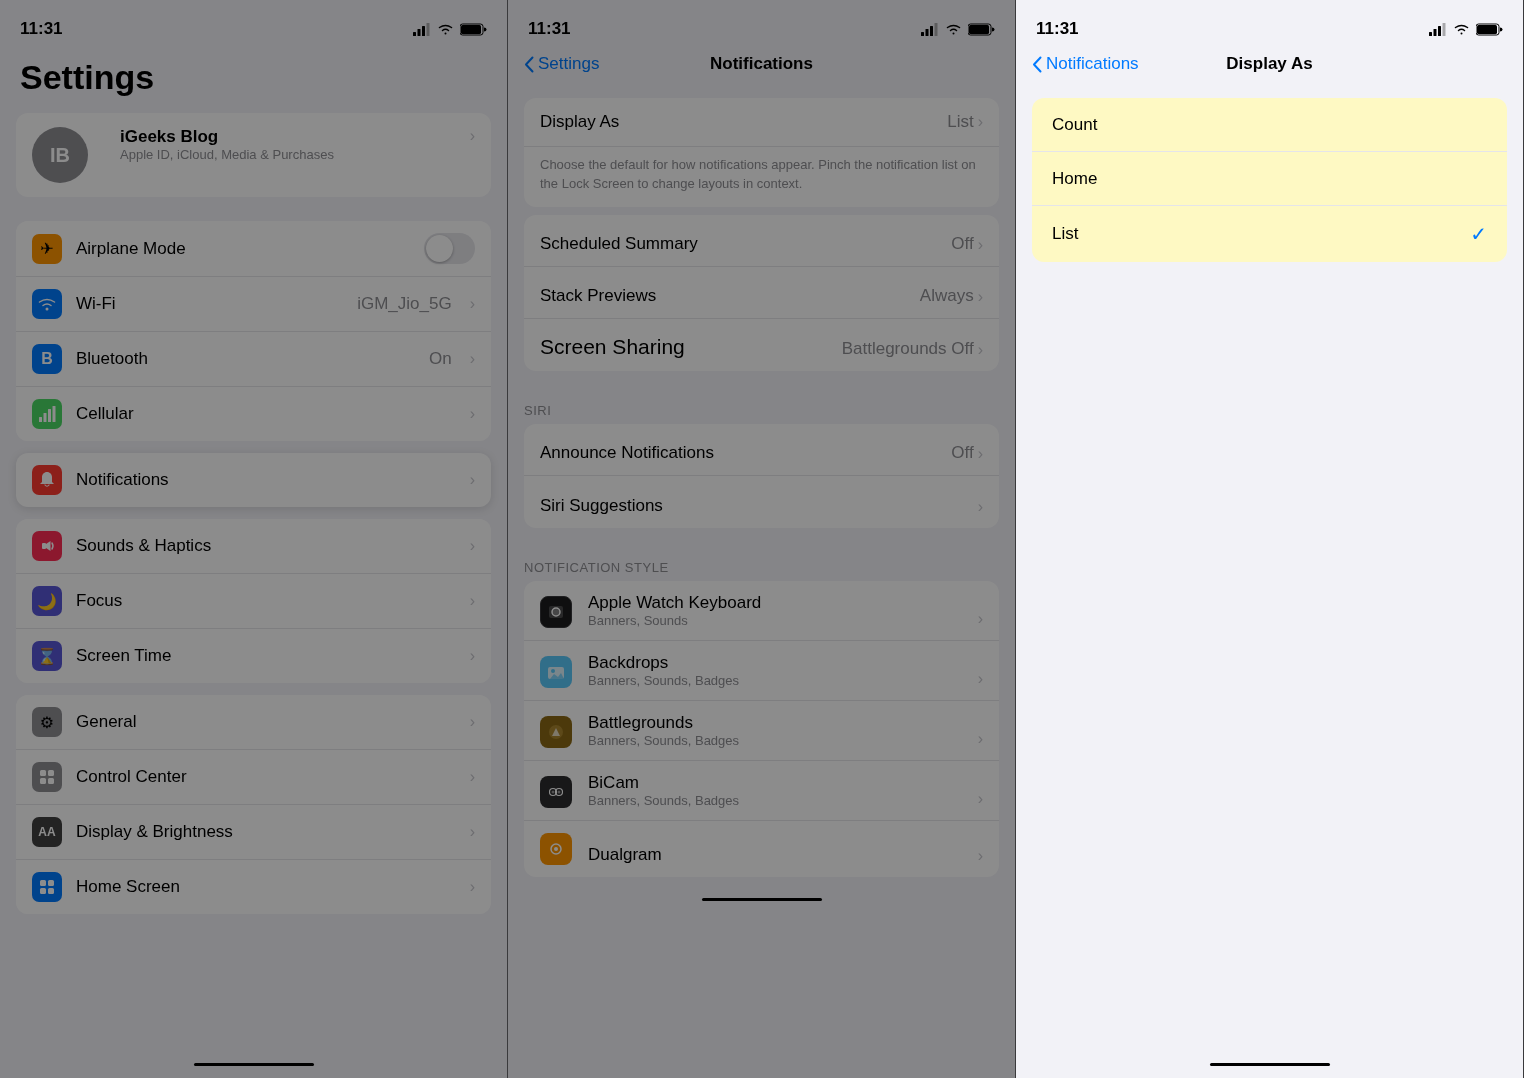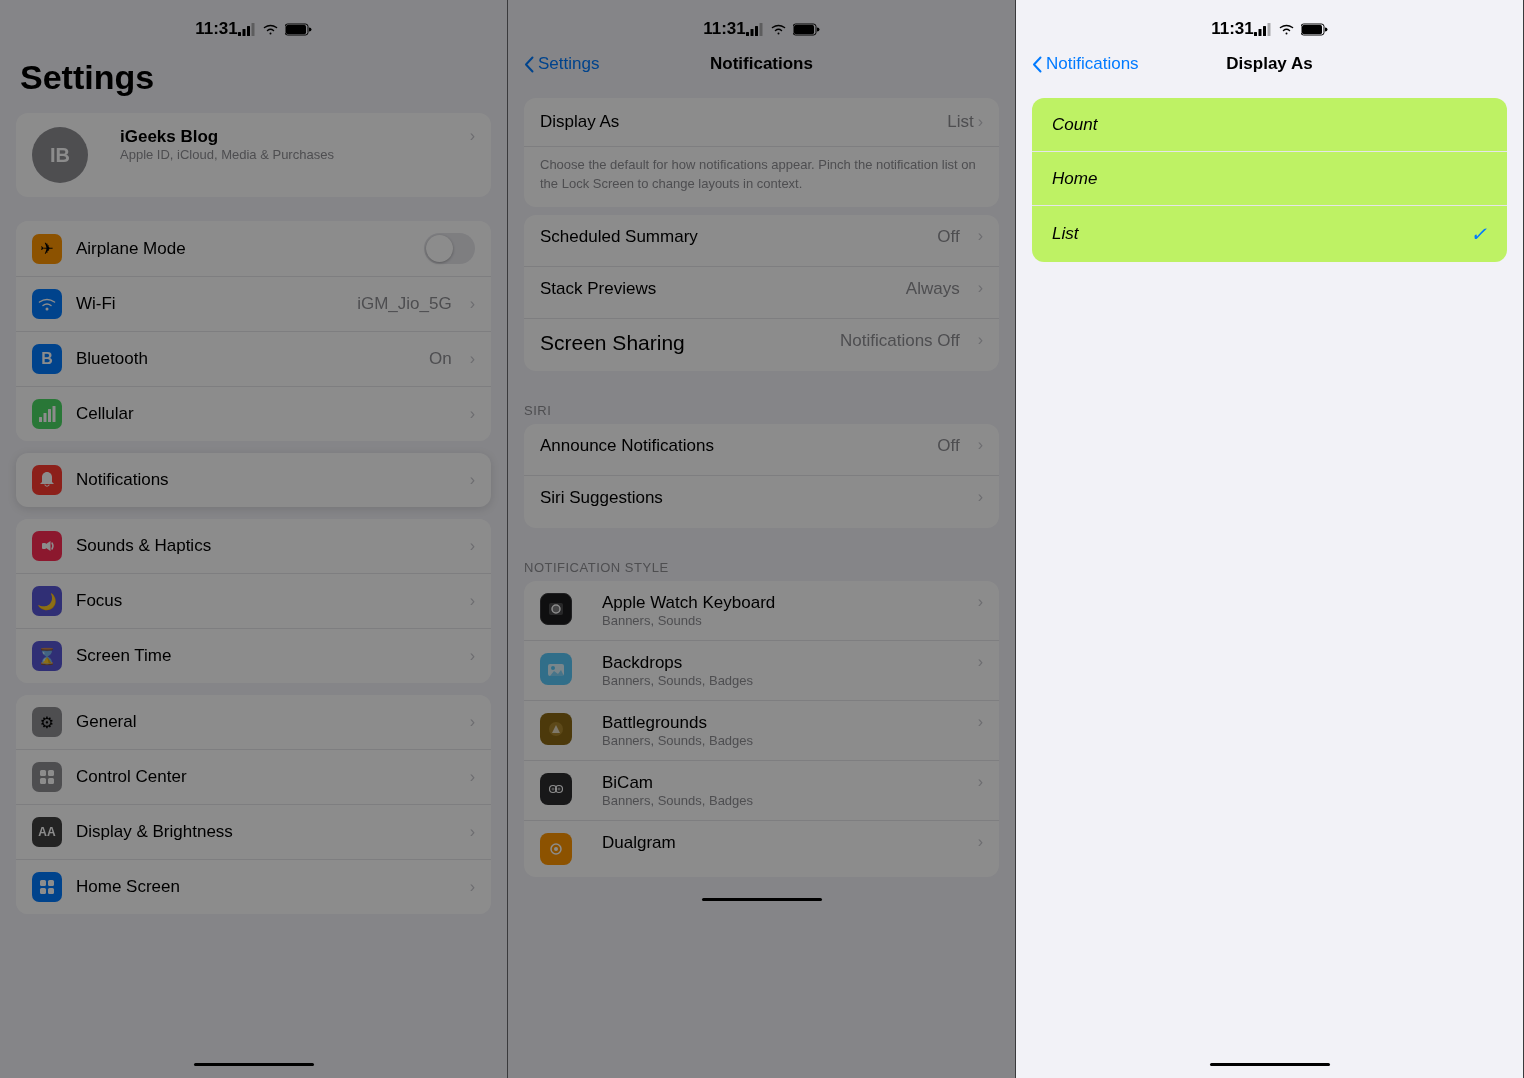--- a/index.html
+++ b/index.html
@@ -24,21 +24,21 @@
       border-right: 1px solid #3a3a3c;
     }
 
     .phone-panel.light-bg {
       background: #f2f2f7;
     }
 
     
     .status-bar {
       display: flex;
-      justify-content: center;
+      justify-content: space-between;
       align-items: center;
       padding: 14px 20px 6px 20px;
       height: 50px;
     }
 
     .status-time {
       font-size: 17px;
       font-weight: 600;
       color: #000;
     }
@@ -238,23 +238,23 @@
 
     .notif-list-group {
       background: #fff;
       border-radius: 12px;
       margin: 0 16px 12px;
       overflow: hidden;
     }
 
     .notif-list-item {
       display: flex;
-      align-items: flex-start;
+      align-items: flex-end;
       padding: 12px 16px;
-      gap: 14px;
+      gap: 0;
       border-bottom: 0.5px solid #e5e5ea;
       min-height: 52px;
     }
 
     .notif-list-item:last-child { border-bottom: none; }
 
     .app-icon {
       width: 32px;
       height: 32px;
       border-radius: 8px;
@@ -265,25 +265,24 @@
       font-size: 14px;
       font-weight: 700;
     }
 
     .app-info { flex: 1; margin-left: 16px; }
     .app-name { font-size: 17px; color: #000; }
     .app-sub { font-size: 13px; color: #8e8e93; }
 
     
     .display-options-card {
-      background: #bef264;
+      background: #fef9c3;
       border-radius: 12px;
       margin: 12px 16px;
       overflow: hidden;
-      font-style: italic;
     }
 
     .display-option-row {
       display: flex;
       align-items: center;
       padding: 16px 20px;
       border-bottom: 0.5px solid #e5e5ea;
       min-height: 54px;
     }
 
@@ -553,21 +552,21 @@
       <span style="font-size:17px;color:#8e8e93;margin-right:4px;">Off</span>
       <span class="chevron">›</span>
     </div>
     <div class="notif-list-item">
       <span class="app-name" style="flex:1;font-size:17px;color:#000;">Stack Previews</span>
       <span style="font-size:17px;color:#8e8e93;margin-right:4px;">Always</span>
       <span class="chevron">›</span>
     </div>
     <div class="notif-list-item">
       <span class="app-name" style="flex:1;font-size:21px;color:#000;">Screen Sharing</span>
-      <span style="font-size:17px;color:#8e8e93;margin-right:4px;">Notifications Off</span>
+      <span style="font-size:17px;color:#8e8e93;margin-right:4px;">Battlegrounds Off</span>
       <span class="chevron">›</span>
     </div>
   </div>
 
   <div class="section-divider">SIRI</div>
   <div class="notif-list-group">
     <div class="notif-list-item">
       <span class="app-name" style="flex:1;font-size:17px;color:#000;">Announce Notifications</span>
       <span style="font-size:17px;color:#8e8e93;margin-right:4px;">Off</span>
       <span class="chevron">›</span>

